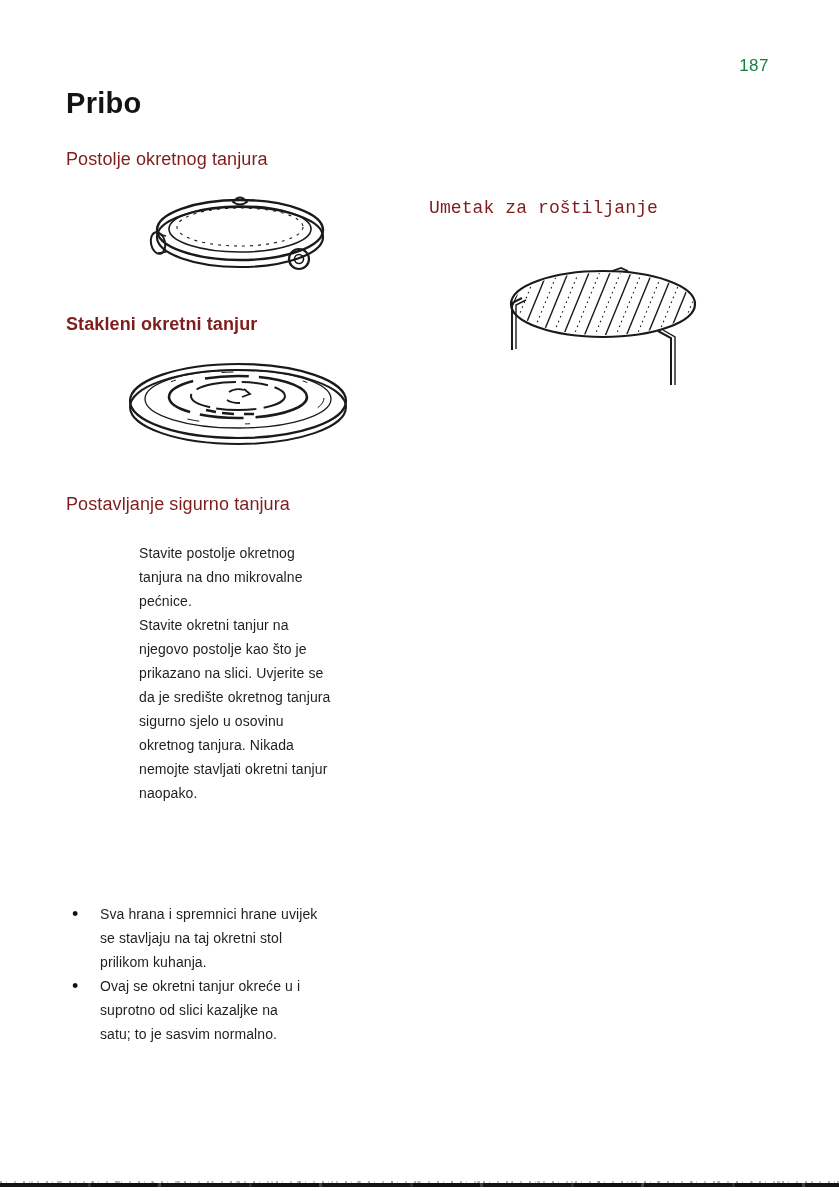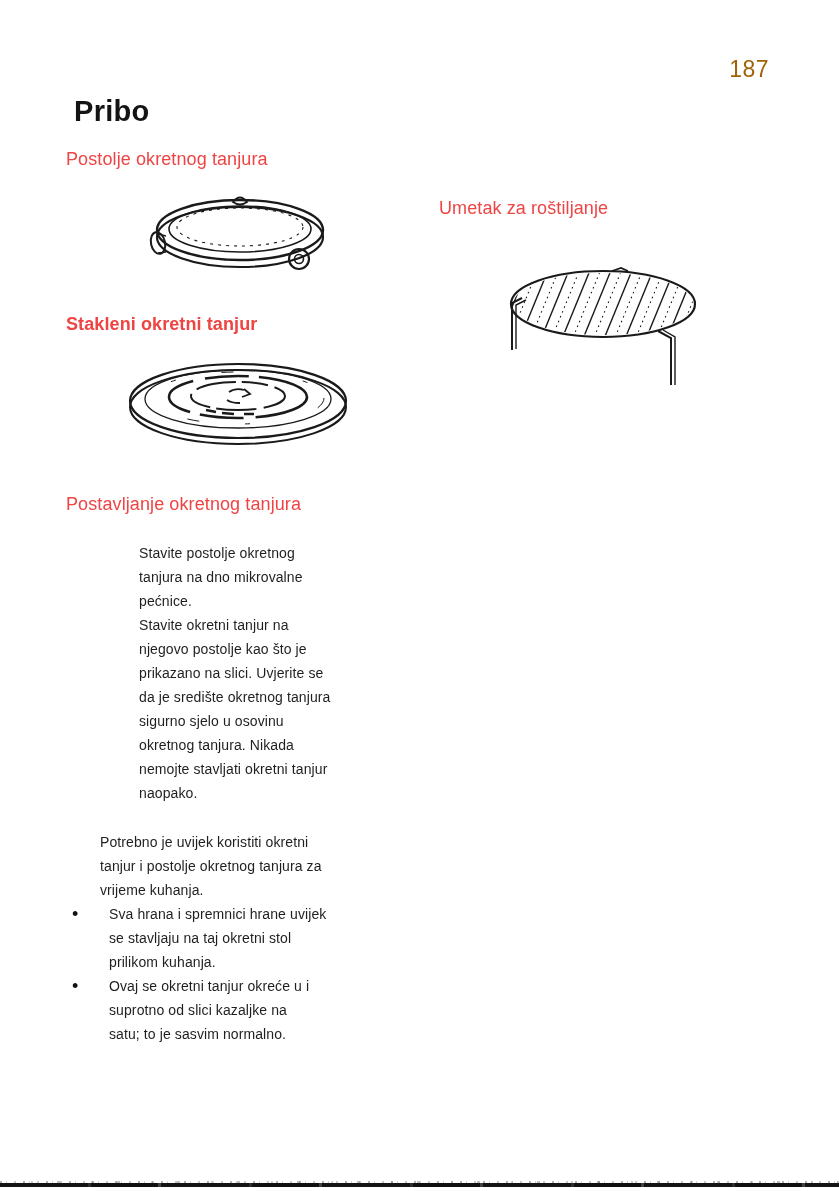--- a/index.html
+++ b/index.html
@@ -7,48 +7,48 @@
     position:relative;
     width:839px;height:1191px;
     background:#ffffff;
     font-family:"Liberation Sans","DejaVu Sans",sans-serif;
     color:#1c1c1c;
     overflow:hidden;
   }
   .abs{position:absolute;}
   #page-number{
     top:56px;right:70px;
-    font-size:23px;letter-spacing:.5px;color:#a16207;
+    font-size:17px;letter-spacing:.5px;color:#15803d;
   }
   #doc-title{
     top:87px;left:66px;
     font-size:29px;font-weight:600;letter-spacing:.3px;color:#141414;
   }
   .section-label{
-    font-size:18px;color:#ef4444;letter-spacing:.1px;
+    font-size:18px;color:#7f1d1d;letter-spacing:.1px;
   }
   #label-support{top:149px;left:66px;}
-  #label-grill{top:198px;left:439px;}
+  #label-grill{top:198px;left:429px;font-family:Liberation Mono, monospace;}
   #label-glass{top:314px;left:66px;font-weight:bold;}
   #label-install{top:494px;left:66px;}
   .bodytext{
     font-size:14px;line-height:24px;color:#1f1f1f;
     white-space:pre-line;letter-spacing:.1px;
   }
   #install-steps{top:541px;left:139px;width:290px;}
   #note-paragraph{top:830px;left:100px;width:320px;}
   #bullet-list{
     top:902px;left:72px;width:350px;
     list-style:none;margin:0;padding:0;
   }
   #bullet-list li{display:flex;align-items:flex-start;}
   .bullet-marker{
     width:28px;flex:0 0 28px;font-size:18px;line-height:24px;color:#111;
   }
-  .bullet-text{flex:1;margin-left:9px;}
+  .bullet-text{flex:1;}
   .illustration svg{display:block;}
   .ink{stroke:#1a1a1a;fill:none;}
   #illu-support{top:193px;left:148px;}
   #illu-grill{top:259px;left:500px;}
   #illu-glass{top:361px;left:126px;}
   
   #scan-edge{left:0;right:0;bottom:0;height:12px;}
   #scan-edge .speckles{
     position:absolute;left:0;right:0;bottom:7px;height:3px;
     background:
@@ -68,21 +68,21 @@
         #101010 91px 158px, rgba(20,20,20,.8) 158px 161px);
   }
 </style>
 </head>
 <body>
 
 <div id="page">
 
   <div id="page-number" class="abs">187</div>
 
-  <h1 id="doc-title" class="abs" style="margin:8px;">Pribo</h1>
+  <h1 id="doc-title" class="abs" style="margin:0;">Pribo</h1>
 
   <div id="label-support" class="abs section-label">Postolje okretnog tanjura</div>
 
   <div id="illu-support" class="abs illustration">
     <svg width="180" height="86" viewBox="0 0 180 86">
       <ellipse class="ink" cx="92" cy="44" rx="83" ry="30" stroke-width="2.2"></ellipse>
       <ellipse class="ink" cx="92" cy="37" rx="83" ry="30" stroke-width="2.4"></ellipse>
       <ellipse class="ink" cx="92" cy="36" rx="71" ry="23" stroke-width="1.6"></ellipse>
       <ellipse class="ink" cx="92" cy="34" rx="63" ry="19" stroke-width="1.1" stroke-dasharray="3 5"></ellipse>
 
@@ -156,37 +156,34 @@
       <ellipse class="ink" cx="112" cy="35" rx="47" ry="14" stroke-width="2" stroke-dasharray="26 7 40 6"></ellipse>
 
       <path class="ink" d="M 103 31 a 12 7 0 0 1 15 -2" stroke-width="1.8"></path>
       <path class="ink" d="M 118 28 l 6 5 l -8 3" stroke-width="1.8"></path>
       <path class="ink" d="M 101 39 a 15 7 0 0 0 13 3" stroke-width="1.8"></path>
 
       <path class="ink" d="M 80 49 l 10 2 M 96 52 l 12 1 M 118 53 l 10 0" stroke-width="2.4"></path>
     </svg>
   </div>
 
-  <div id="label-install" class="abs section-label">Postavljanje okretnog tanjura</div>
+  <div id="label-install" class="abs section-label">Postavljanje sigurno tanjura</div>
 
   <div id="install-steps" class="abs bodytext">Stavite postolje okretnog
 tanjura na dno mikrovalne
 pećnice.
 Stavite okretni tanjur na
 njegovo postolje kao što je
 prikazano na slici. Uvjerite se
 da je središte okretnog tanjura
 sigurno sjelo u osovinu
 okretnog tanjura. Nikada
 nemojte stavljati okretni tanjur
 naopako.</div>
 
-  <div id="note-paragraph" class="abs bodytext">Potrebno je uvijek koristiti okretni
-tanjur i postolje okretnog tanjura za
-vrijeme kuhanja.</div>
 
   <ul id="bullet-list" class="abs">
     <li>
       <span class="bullet-marker">•</span>
       <span class="bullet-text bodytext">Sva hrana i spremnici hrane uvijek
 se stavljaju na taj okretni stol
 prilikom kuhanja.</span>
     </li>
     <li>
       <span class="bullet-marker">•</span>

